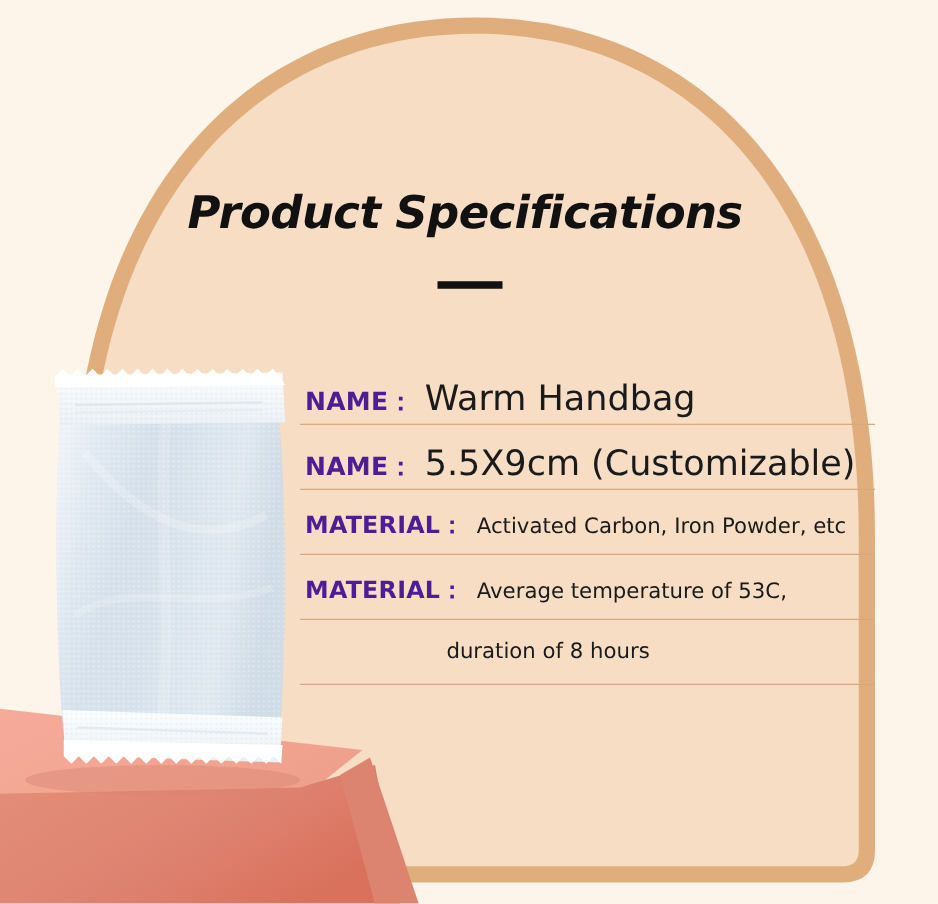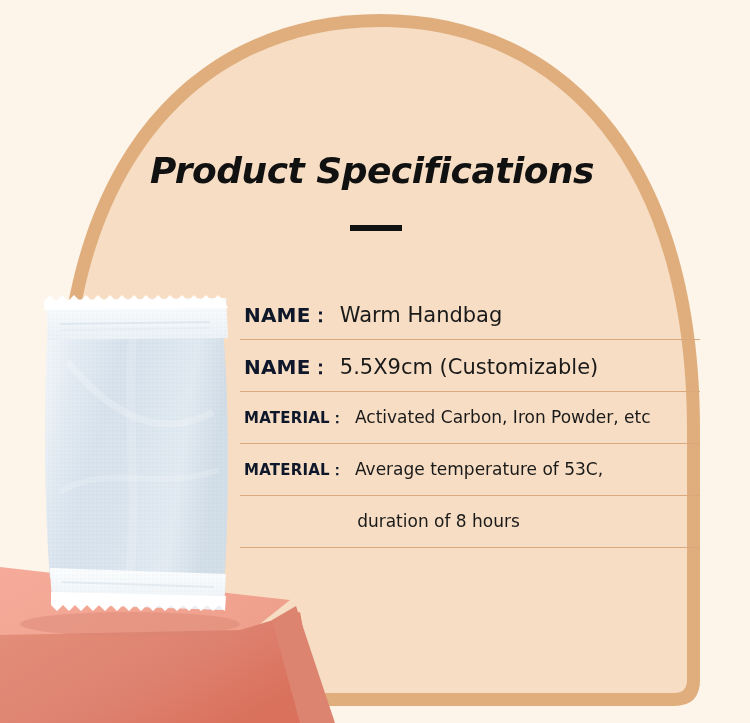--- a/index.html
+++ b/index.html
@@ -34,30 +34,30 @@
   
   .specs{ position:absolute; left:240px; top:288px; width:460px; }
   .spec-row{
     position:relative;
     display:flex; align-items:baseline;
     border-bottom:1px solid #dba87c;
     white-space:nowrap;
   }
   .spec-row:last-child{ border-bottom:none; }
   .spec-label{
-    font-weight:bold; color:#0f172a; letter-spacing:0.2px;
+    font-weight:bold; color:#4c1d95; letter-spacing:0.2px;
     padding-left:4px;
     text-align:right;
   }
   .spec-value{ color:#1a1a1a; }
 
   
   .sz-lg .spec-label{ font-size:20px; }
-  .sz-lg .spec-value{ font-size:21px; padding-left:9px; }
-  .sz-md .spec-label{ font-size:15px; }
+  .sz-lg .spec-value{ font-size:28px; padding-left:9px; }
+  .sz-md .spec-label{ font-size:19px; }
   .sz-md .spec-value{ font-size:17px; padding-left:10px; }
 
   .row-h-lg{ height:52px; padding-top:14px; }
   .row-h-md{ height:52px; padding-top:15px; }
 
   .spec-cont{
     height:52px; padding-top:15px;
     text-align:center; font-size:17px; color:#1a1a1a;
     border-bottom:1px solid #dba87c;
     padding-right:63px;

